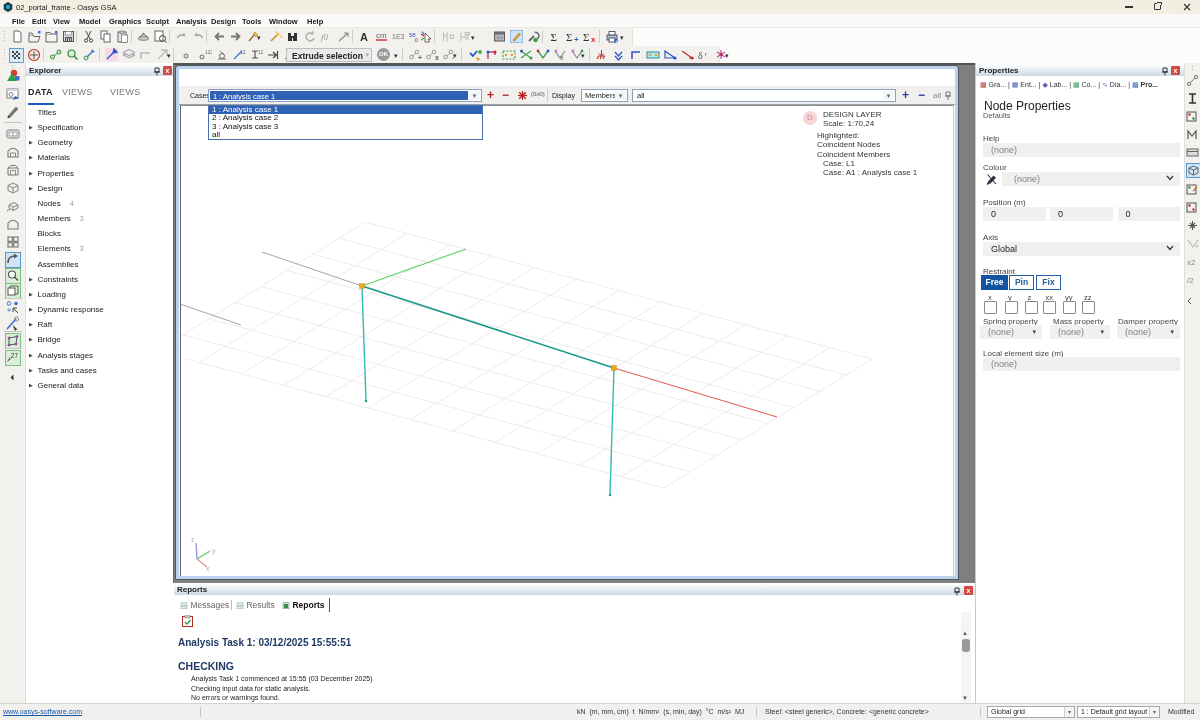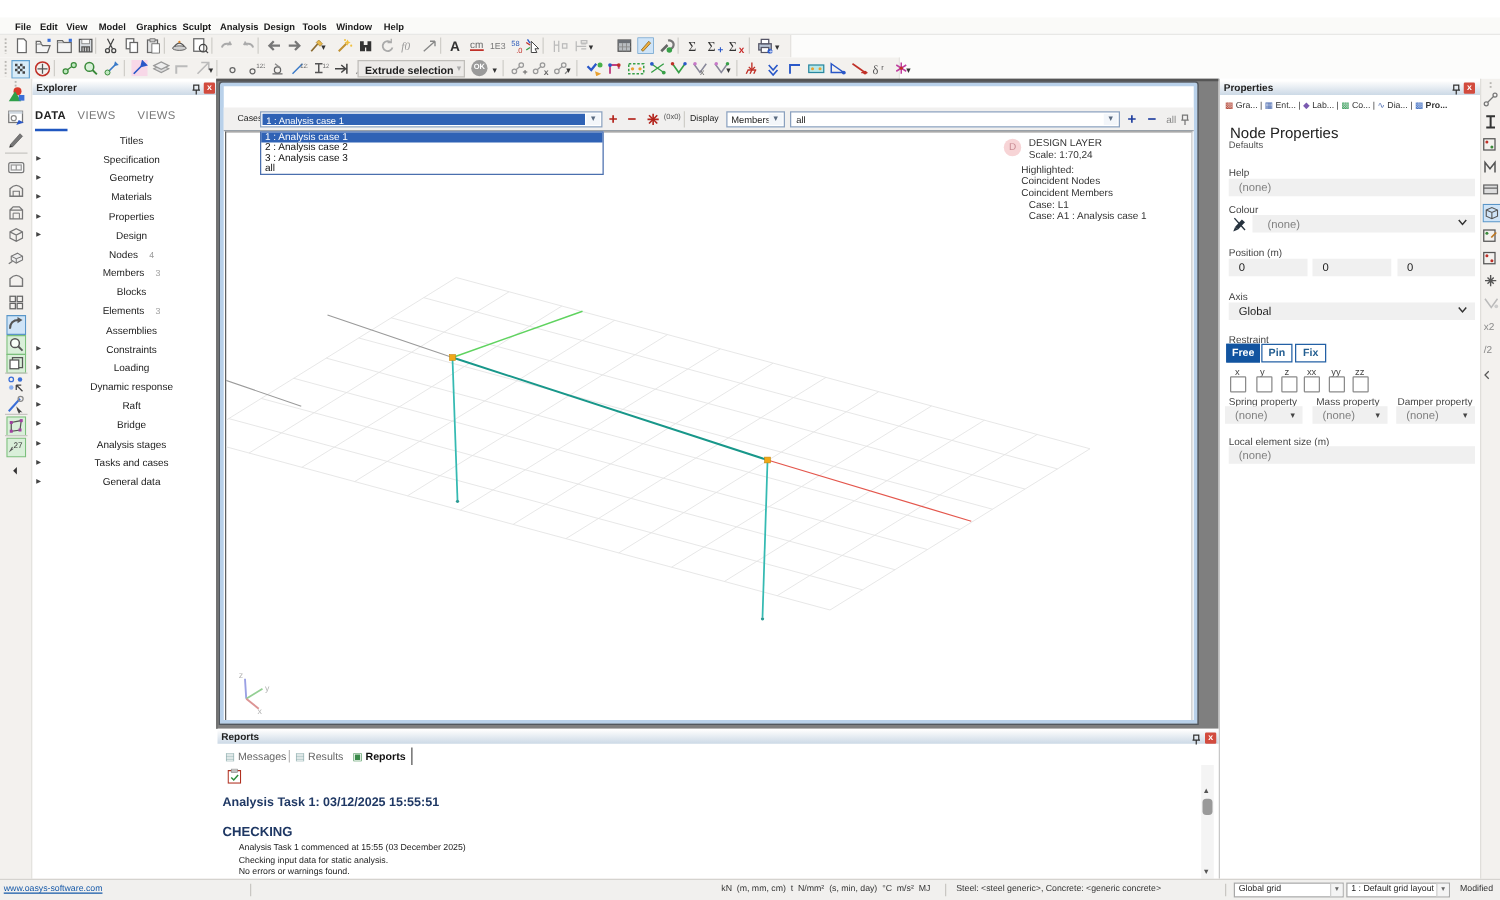--- a/index.html
+++ b/index.html
@@ -25,21 +25,21 @@
 #lefttools { left:0; top:63px; width:26px; height:640px; background:#f3f1ee; border-right:1px solid #e0deda;}
 
 #explorer { left:26px; top:63px; width:147px; height:640px; background:#fff; }
 .phead { position:absolute; left:0; top:2px; width:100%; height:11px;
   background:linear-gradient(#fdfdfd,#ccd9e6); font-size:8px; font-weight:700; color:#222; padding-left:3px; line-height:11px;}
 .xbtn { position:absolute; top:2.5px; width:9px; height:9px; background:#d24b3e; color:#fff;
   font-size:7px; line-height:9px; text-align:center; font-weight:700; border-radius:1px;}
 .etab { position:absolute; top:24px; font-size:9px; color:#777; letter-spacing:0.3px;}
 #exp-data { font-weight:700; color:#222; }
 .tree { position:absolute; left:0; top:42px; width:100%; font-size:8px; color:#1a1a1a; }
-.ti { height:15.17px; line-height:15.17px; position:relative; padding-left:11.5px; white-space:nowrap;text-align:center;}
+.ti { height:15.17px; line-height:15.17px; position:relative; padding-left:11.5px; white-space:nowrap;}
 .ti .ar { position:absolute; left:3px; top:0px; font-size:5px; color:#444; }
 .ti .cnt { color:#9a9a9a; font-size:7px; margin-left:9px; }
 
 #mdi { left:173px; top:63px; width:802px; height:520px; background:#7f7f7f; border-top:2px solid #555; border-left:1px solid #666; }
 #gwin { left:176px; top:66px; width:782px; height:513px; background:#fff;
   border:3px solid #b9d1ea; border-radius:2px 2px 0 0; outline:1px solid #51575e; }
 #gtitle { left:0; top:0; width:776px; height:17px; background:linear-gradient(#d2e2f3,#a7c5e5); }
 #gtitle .gt { position:absolute; left:24px; top:4px; font-size:7.5px; color:#111; }
 .wbtn { position:absolute; top:3px; width:18px; height:12px; border:1px solid #7a96b8; border-radius:2px;
   background:linear-gradient(#eaf2fb,#bdd4ec); color:#23436b; font-size:9px; line-height:10px; text-align:center; font-weight:700;}
@@ -82,20 +82,33 @@
   font-size:7px; color:#333; }
 .st { position:absolute; top:4px; white-space:nowrap; }
 .scombo { position:absolute; top:2px; height:12px; background:#fff; border:1px solid #a8a8a8; font-size:7px;
   color:#222; padding:1px 0 0 3px;}
 .scombo .arr { position:absolute; right:0; top:0; bottom:0; width:10px; color:#666; font-size:6px; line-height:11px; text-align:center; border-left:1px solid #d0d0d0; background:#f4f4f4;}
 .vsep { position:absolute; top:3px; width:1px; height:10px; background:#c9c7c3; }
 </style></head>
 <body>
 <div id="page">
 
+<div id="titlebar" class="abs">
+  <svg class="abs" style="left:3px;top:2px" width="10" height="10" viewBox="0 0 10 10">
+    <polygon points="5,0 9.3,2.5 9.3,7.5 5,10 0.7,7.5 0.7,2.5" fill="#123a4a"></polygon>
+    <circle cx="5" cy="5" r="2.2" fill="#1b9fc0"></circle>
+  </svg>
+  <div class="abs ttxt">02_portal_frame - Oasys GSA</div>
+  <div class="abs" style="left:1125px;top:6px;width:8px;height:1.5px;background:#333"></div>
+  <div class="abs" style="left:1154px;top:3px;width:7px;height:7px;border:1.2px solid #333;border-radius:1px"></div>
+  <div class="abs" style="left:1157px;top:2px;width:5px;height:3px;background:#f2eee1;border-top:1.2px solid #333;border-right:1.2px solid #333"></div>
+  <svg class="abs" style="left:1183px;top:3px" width="8" height="8" viewBox="0 0 8 8">
+        <path d="M1 1 L7 7 M7 1 L1 7" stroke="#333" stroke-width="1.1"></path>
+      </svg>
+</div>
 
 <div id="menubar" class="abs">
   <div class="mi" style="left:12px">File</div>
   <div class="mi" style="left:32px">Edit</div>
   <div class="mi" style="left:53px">View</div>
   <div class="mi" style="left:79px">Model</div>
   <div class="mi" style="left:109px">Graphics</div>
   <div class="mi" style="left:146px">Sculpt</div>
   <div class="mi" style="left:176px">Analysis</div>
   <div class="mi" style="left:211px">Design</div>

